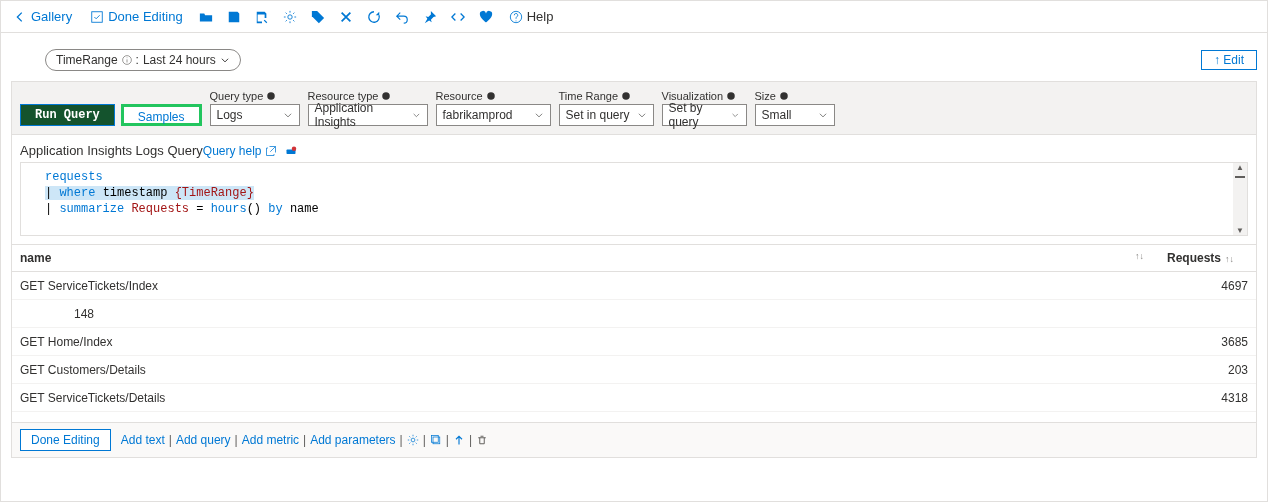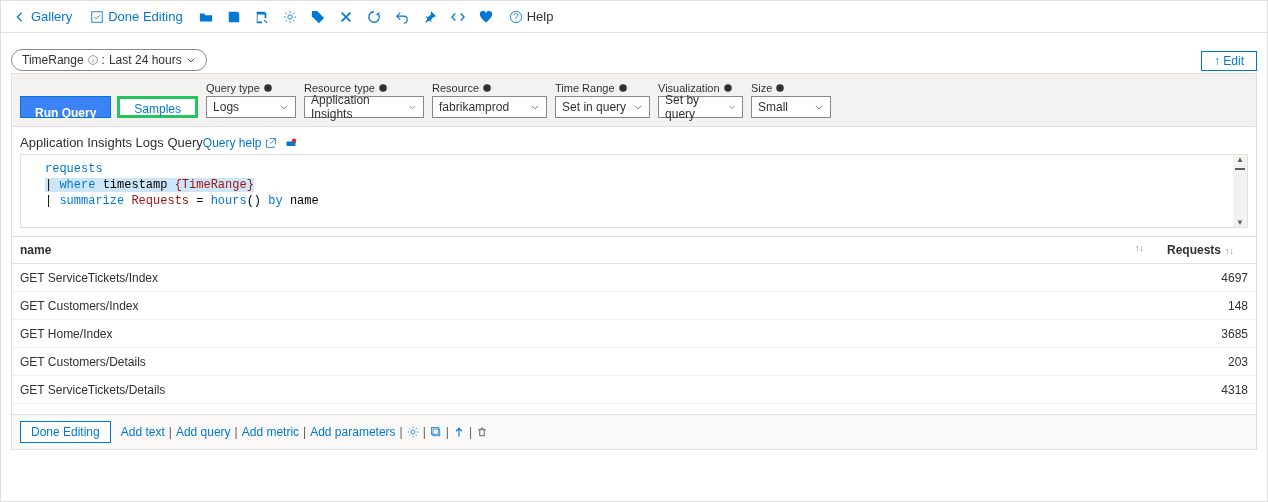--- a/index.html
+++ b/index.html
@@ -8,35 +8,35 @@
 
   
   .top-toolbar { display: flex; align-items: center; height: 32px; border-bottom: 1px solid #e1dfdd; padding: 0 6px; gap: 6px; }
   .tb-btn { display: inline-flex; align-items: center; gap: 4px; padding: 4px 6px; color: #0078d4; cursor: pointer; border-radius: 2px; text-align: right; }
   .tb-btn svg { width: 14px; height: 14px; }
   .tb-btn.icon-only { padding: 4px; }
   .tb-text { color: #0078d4; font-size: 13px; }
   .tb-black { color: #323130; }
 
   
-  .param-row { padding: 16px 10px 2px 10px; display:flex; justify-content:space-between; align-items:flex-end;}
+  .param-row { padding: 16px 10px 10px 10px; display:flex; justify-content:space-between; align-items:center;margin-left:34px;}
   .param-pill { display: inline-flex; align-items: center; border: 1px solid #8a8886; border-radius: 12px; padding: 3px 10px; font-size: 12px; gap:4px;}
   .param-pill .lbl { color:#323130; }
   .edit-link { border:1px solid #0078d4; color:#0078d4; padding:2px 12px; font-size:12px; background:#fff; cursor:pointer; display:flex; align-items:center; gap:4px;}
 
   
   .query-panel { margin: 0 10px 10px 10px; border:1px solid #e1dfdd; }
   .qp-header { background:#f3f2f1; padding:8px 8px 8px 8px; display:flex; flex-direction:column; gap:4px; border-bottom:1px solid #e1dfdd;}
   .qp-row1 { display:flex; align-items:flex-end; gap:8px; flex-wrap:wrap;}
   .lbl-sm { font-size:11px; color:#323130; display:flex; align-items:center; gap:3px; margin-bottom:2px;}
   .lbl-sm .info { width:10px;height:10px;}
   .field { display:flex; flex-direction:column; }
   .dropdown { background:#fff; border:1px solid #8a8886; padding:2px 6px; font-size:12px; display:flex; align-items:center; justify-content:space-between; gap:6px; min-width:80px; height:22px;}
   .dropdown .chev { margin-left:auto;}
-  .btn-primary { background:#3b82f6; color:#fff; border:1px solid #0078d4; padding:9px 14px; font-size:12px; font-weight:600; cursor:pointer; height:22px;}
+  .btn-primary { background:#14532d; color:#fff; border:1px solid #0078d4; padding:3px 14px; font-size:12px; font-weight:600; cursor:pointer; height:22px;font-family:Liberation Mono, monospace;}
   .btn-secondary { background:#fff; color:#0078d4; border:3px solid #22c55e; padding:3px 14px; font-size:12px; cursor:pointer; height:22px;}
   .col-settings { margin-left:6px; }
 
   .qp-subtitle-row { display:flex; justify-content:flex-start; align-items:center; padding:8px 8px 4px 8px;}
   .qp-subtitle { font-size:13px; }
   .qp-help { color:#0078d4; display:flex; align-items:center; gap:8px; font-size:12px;}
   .qp-help svg{width:12px;height:12px;}
 
   
   .editor-wrap { position:relative; border:1px solid #e1dfdd; margin:0 8px 8px 8px; background:#fff;}
@@ -305,21 +305,20 @@
         <div class="col-name"><span>name</span><span class="sort-icon" style="float:right;">↑↓</span></div>
         <div class="col-req"><span>Requests</span><span class="sort-icon">↑↓</span></div>
         <div style="width:14px;"></div>
       </div>
       <div class="grid-body">
         <div class="grid-row">
             <div class="col-name">GET ServiceTickets/Index</div>
             <div class="col-req">4697</div>
           </div>
         <div class="grid-row">
-            <div class="col-name">GET Customers/Index</div>
             <div class="col-req">148</div>
           </div>
         <div class="grid-row">
             <div class="col-name">GET Home/Index</div>
             <div class="col-req">3685</div>
           </div>
         <div class="grid-row">
             <div class="col-name">GET Customers/Details</div>
             <div class="col-req">203</div>
           </div>

